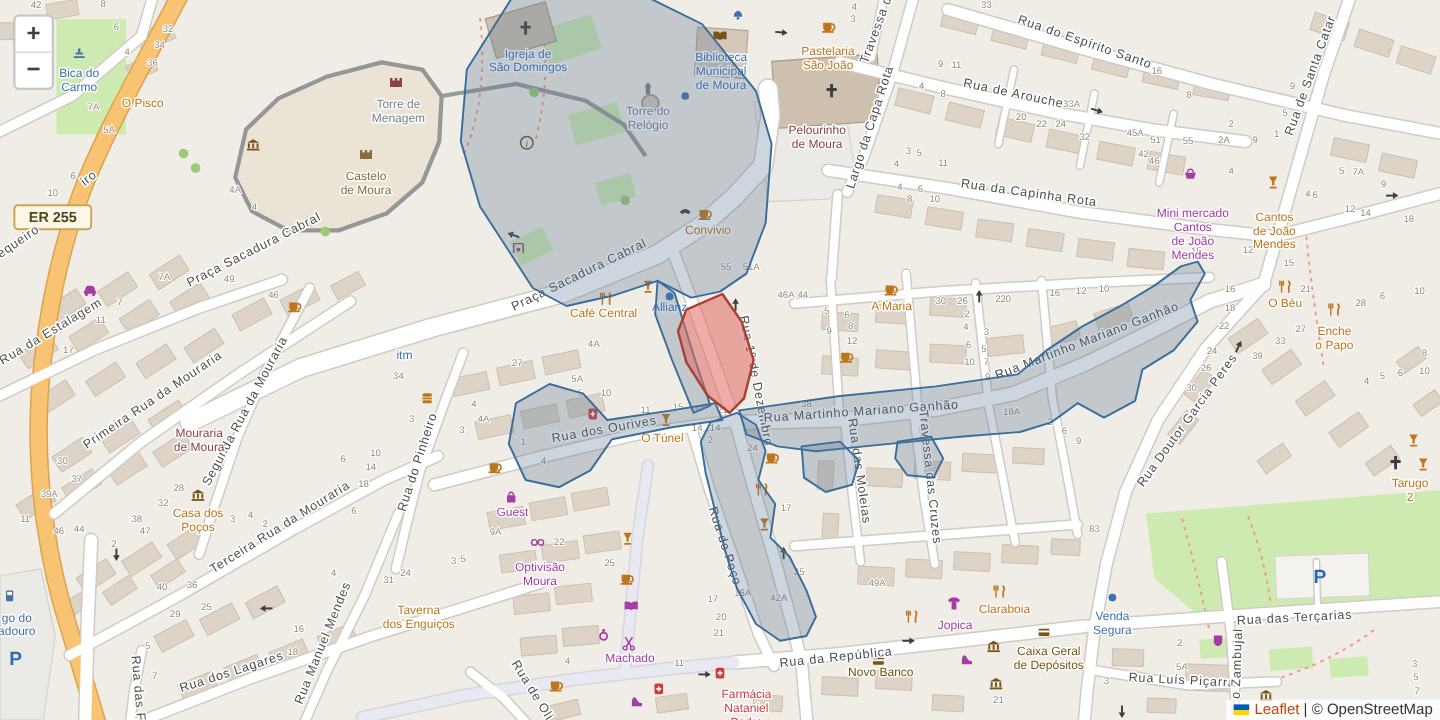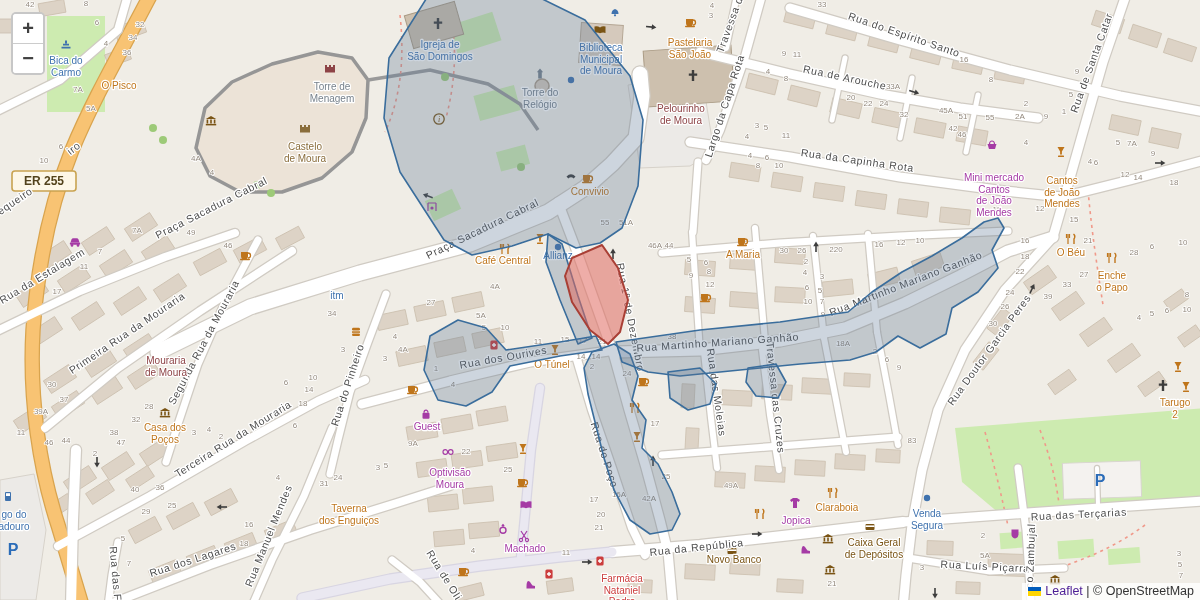--- a/index.html
+++ b/index.html
@@ -11,21 +11,21 @@
   .poi{font-size:10px;paint-order:stroke;stroke:#ffffff;stroke-width:2.4px;stroke-linejoin:round;}
   .num{font-size:8px;fill:#93897d;paint-order:stroke;stroke:#ffffff;stroke-width:1.6px;}
   .badge-t{font-size:12px;font-weight:bold;fill:#53431c;}
   .zoomctl{position:absolute;top:12px;left:11px;width:30px;border:2px solid rgba(0,0,0,.22);
            border-radius:5px;overflow:hidden;background:#fff;z-index:20;}
   .zoomctl .zbtn{display:block;width:30px;height:29px;line-height:28px;text-align:center;
            font-size:20px;font-weight:bold;color:#404040;background:#fff;cursor:pointer;user-select:none;}
   .zoomctl .zbtn:first-child{border-bottom:1px solid #ccc;}
   .attrib{position:absolute;right:0;bottom:0;z-index:20;background:rgba(255,255,255,.8);
           padding:1px 6px 2px 6px;font-size:12.5px;color:#333;white-space:nowrap;}
-  .attrib a{color:#4c1d95;text-decoration:none;cursor:pointer;}
+  .attrib a{color:#c2410c;text-decoration:none;cursor:pointer;}
   .uaflag{display:inline-block;width:13px;height:9px;margin-right:4px;
           background:linear-gradient(#005BBB 50%,#FFD500 50%);vertical-align:-1px;}
 </style>
 </head>
 <body>
 
 <div class="map">
   <svg id="map-svg" width="1200" height="600" viewBox="0 0 1200 600">
     <rect x="0" y="0" width="1200" height="600" fill="#f0ede6"></rect>
     <g id="L-green">

